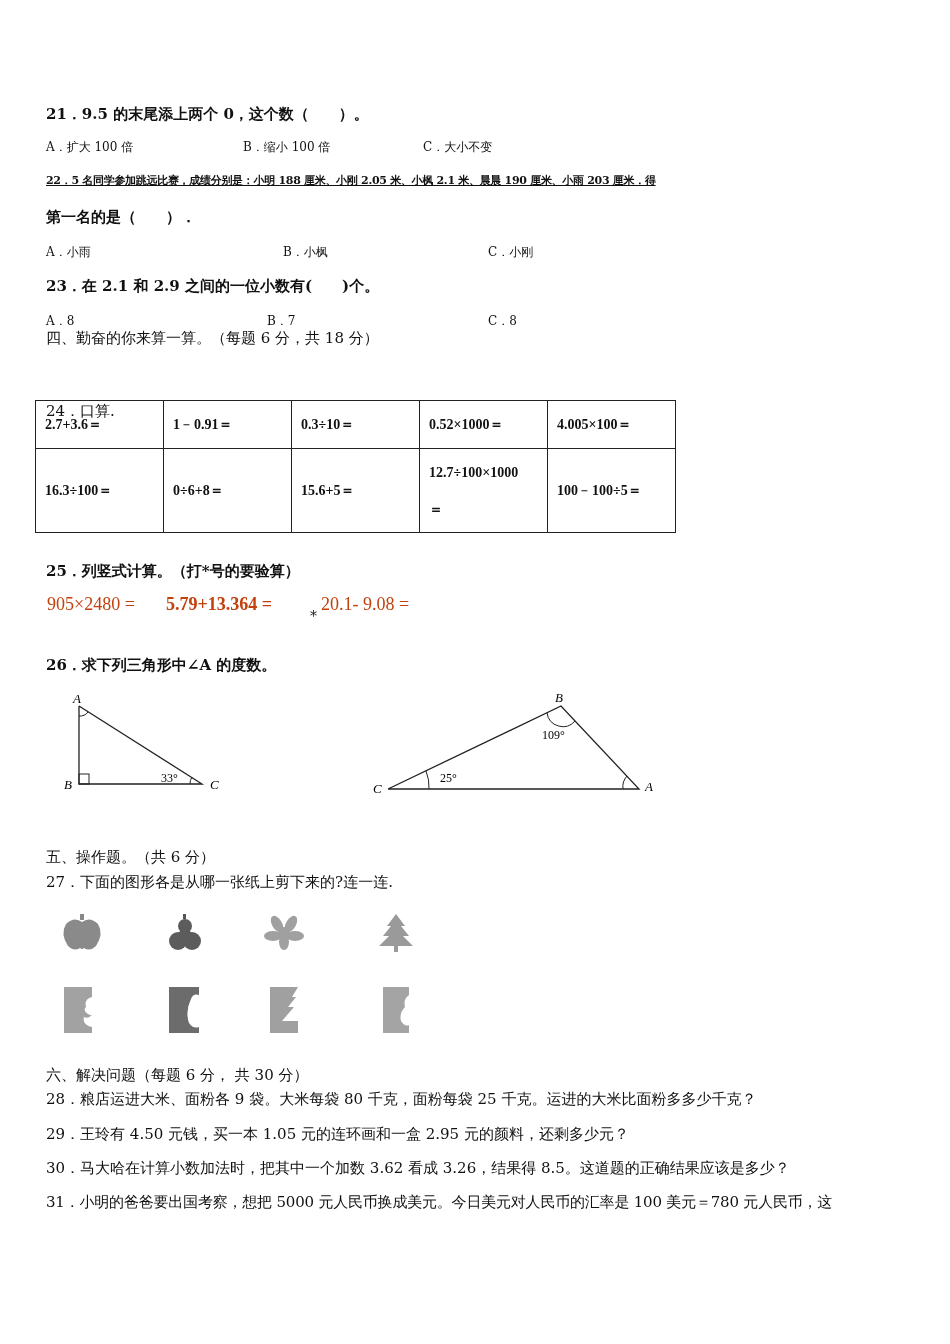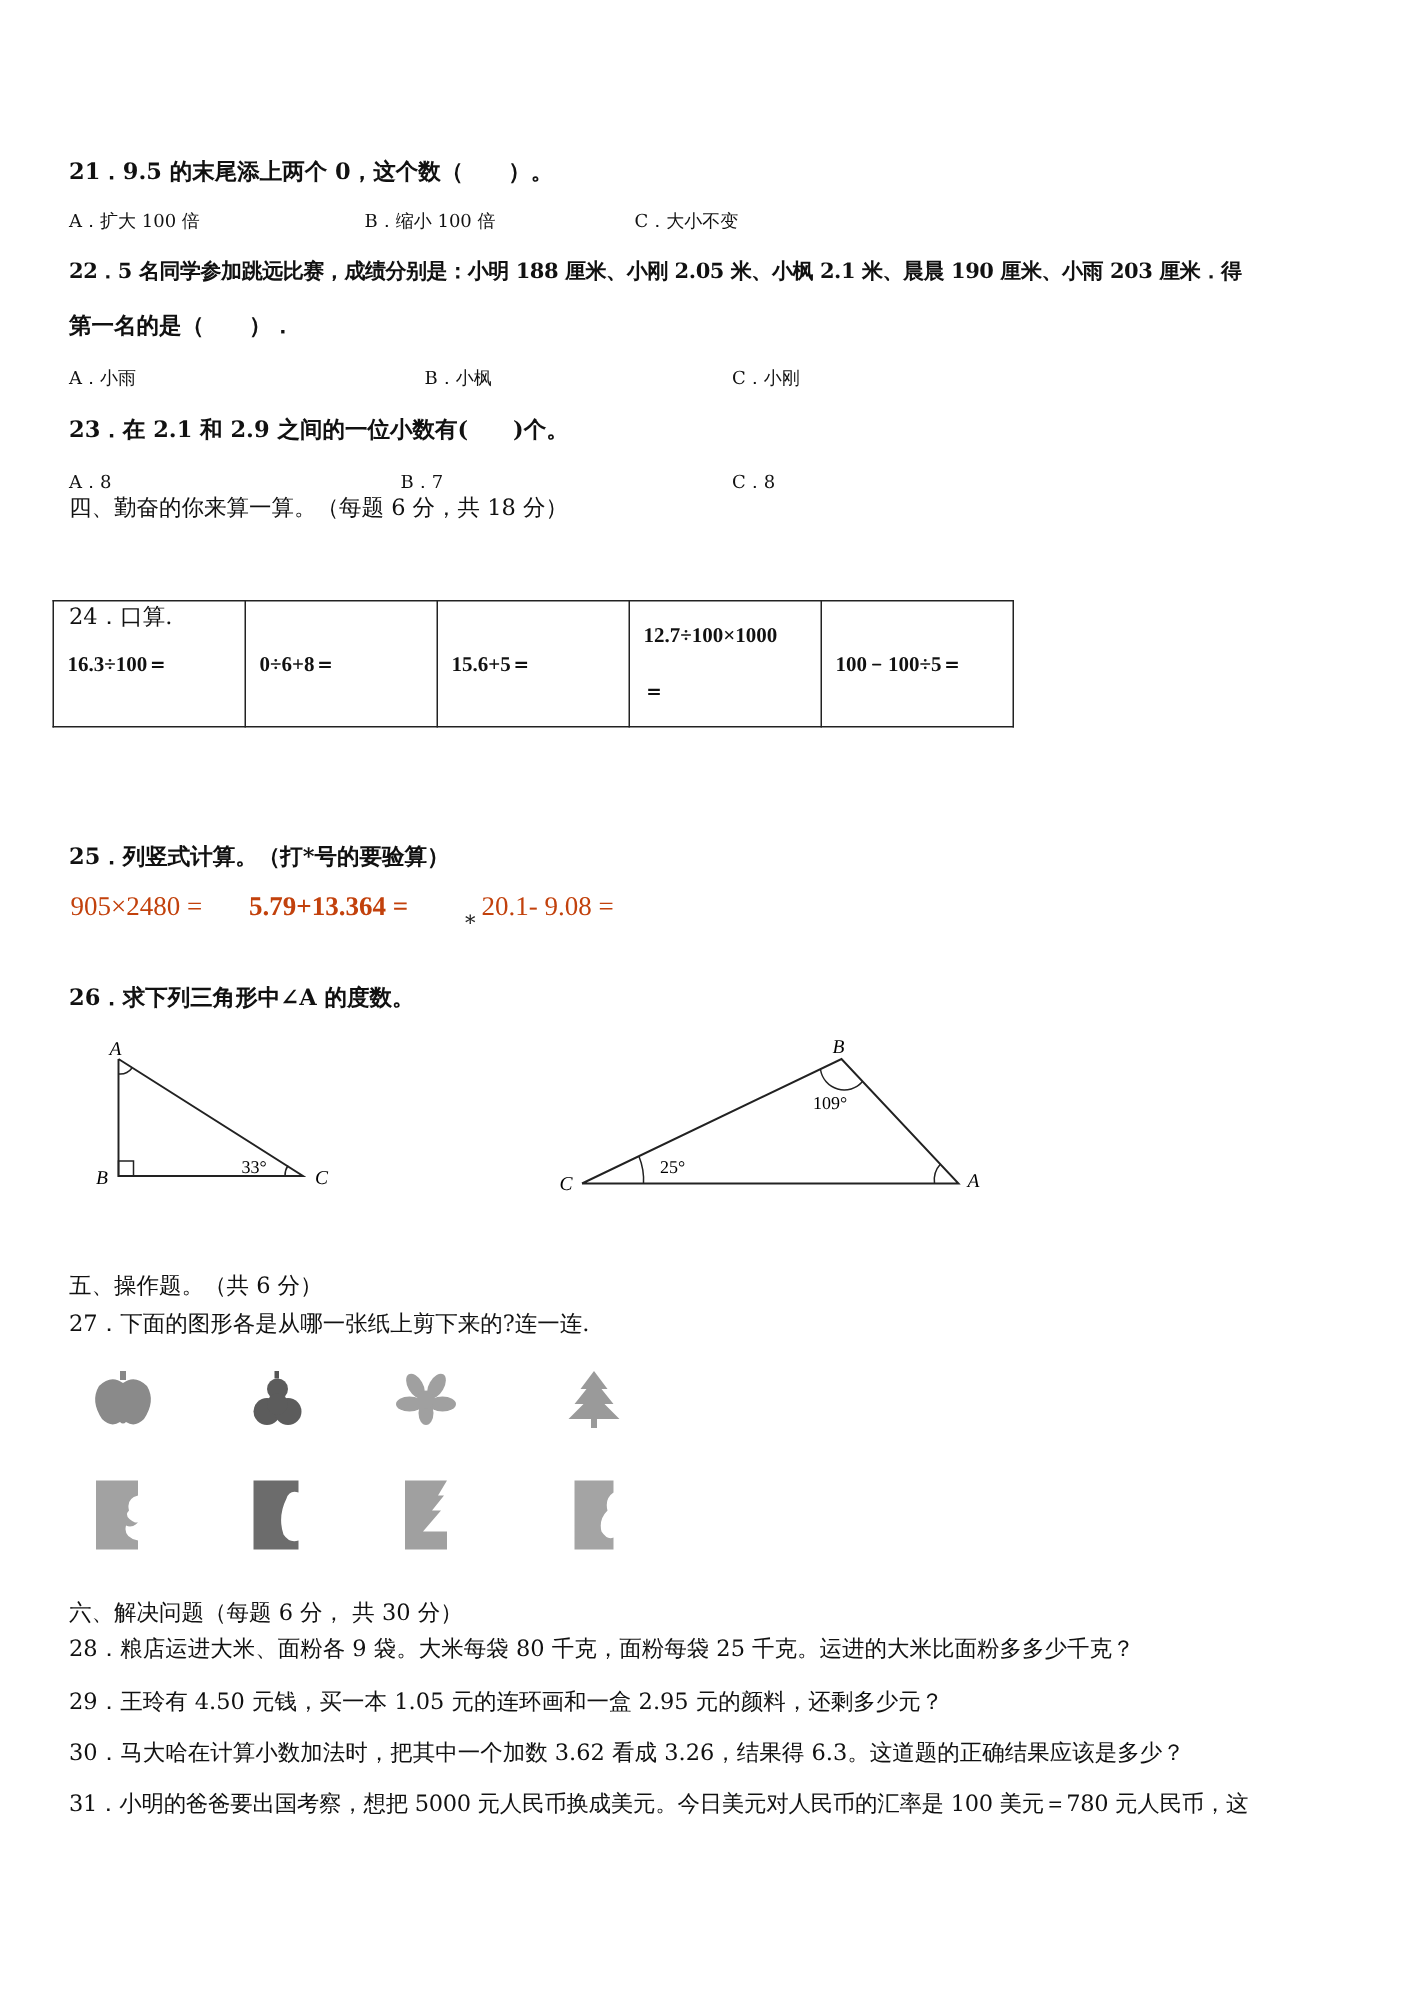--- a/index.html
+++ b/index.html
@@ -19,36 +19,43 @@
   .shape { position: absolute; }
 </style>
 </head>
 <body>
 
 <div class="line b" style="top:104px;">21．9.5 的末尾添上两个 0，这个数（　　）。</div>
 <div class="opt" style="left:46px; top:137px;">A．扩大 100 倍</div>
 <div class="opt" style="left:243px; top:137px;">B．缩小 100 倍</div>
 <div class="opt" style="left:423px; top:137px;">C．大小不变</div>
 
-<div class="line b" style="top:171px; font-size:14px; letter-spacing:-0.3px;">22．5 名同学参加跳远比赛，成绩分别是：小明 188 厘米、小刚 2.05 米、小枫 2.1 米、晨晨 190 厘米、小雨 203 厘米．得</div>
+<div class="line b" style="top:171px; font-size:11px; letter-spacing:-0.3px;text-decoration:underline;">22．5 名同学参加跳远比赛，成绩分别是：小明 188 厘米、小刚 2.05 米、小枫 2.1 米、晨晨 190 厘米、小雨 203 厘米．得</div>
 <div class="line b" style="top:207px;">第一名的是（　　）．</div>
 <div class="opt" style="left:46px; top:242px;">A．小雨</div>
 <div class="opt" style="left:267px; top:242px;margin-left:16px;">B．小枫</div>
 <div class="opt" style="left:488px; top:242px;">C．小刚</div>
 
 <div class="line b" style="top:276px;">23．在 2.1 和 2.9 之间的一位小数有(　　)个。</div>
 <div class="opt" style="left:46px; top:311px;">A．8</div>
 <div class="opt" style="left:267px; top:311px;text-align:right;">B．7</div>
 <div class="opt" style="left:488px; top:311px;">C．8</div>
 
 <div class="line" style="top:328px;">四、勤奋的你来算一算。（每题 6 分，共 18 分）</div>
 <div class="line" style="top:369px;margin-top:32px;">24．口算.</div>
 
 <table class="calc">
   <tbody>
+      <tr class="r1">
+    <td>2.7+3.6＝</td>
+    <td>1﹣0.91＝</td>
+    <td>0.3÷10＝</td>
+    <td>0.52×1000＝</td>
+    <td>4.005×100＝</td>
+  </tr>
   <tr class="r2">
     <td>16.3÷100＝</td>
     <td>0÷6+8＝</td>
     <td>15.6+5＝</td>
     <td style="line-height:37px;">
       <div>12.7÷100×1000</div>
       <div>＝</div>
     </td>
     <td>100﹣100÷5＝</td>
   </tr>
@@ -122,14 +129,14 @@
 <svg class="shape" style="left:268px; top:985px;" width="34" height="50">
   <path d="M2,2 L30,2 L24,12 L28,12 L20,22 L26,22 L14,36 L30,36 L30,48 L2,48 Z" fill="#a0a0a0"></path>
 </svg>
 <svg class="shape" style="left:381px; top:985px;" width="34" height="50">
   <path d="M2,2 L28,2 L28,10 Q22,14 24,22 Q18,28 20,36 Q24,42 28,40 L28,48 L2,48 Z" fill="#a4a4a4"></path>
 </svg>
 
 <div class="line" style="top:1065px;">六、解决问题（每题  6  分，  共  30  分）</div>
 <div class="line" style="top:1089px;">28．粮店运进大米、面粉各 9 袋。大米每袋 80 千克，面粉每袋 25 千克。运进的大米比面粉多多少千克？</div>
 <div class="line" style="top:1124px;">29．王玲有 4.50 元钱，买一本 1.05 元的连环画和一盒 2.95 元的颜料，还剩多少元？</div>
-<div class="line" style="top:1158px;">30．马大哈在计算小数加法时，把其中一个加数 3.62 看成 3.26，结果得 6.3。这道题的正确结果应该是多少？</div>
+<div class="line" style="top:1158px;">30．马大哈在计算小数加法时，把其中一个加数 3.62 看成 3.26，结果得 8.5。这道题的正确结果应该是多少？</div>
 <div class="line" style="top:1192px; letter-spacing:-0.2px;">31．小明的爸爸要出国考察，想把 5000 元人民币换成美元。今日美元对人民币的汇率是 100 美元＝780 元人民币，这</div>
 
 </body></html>

